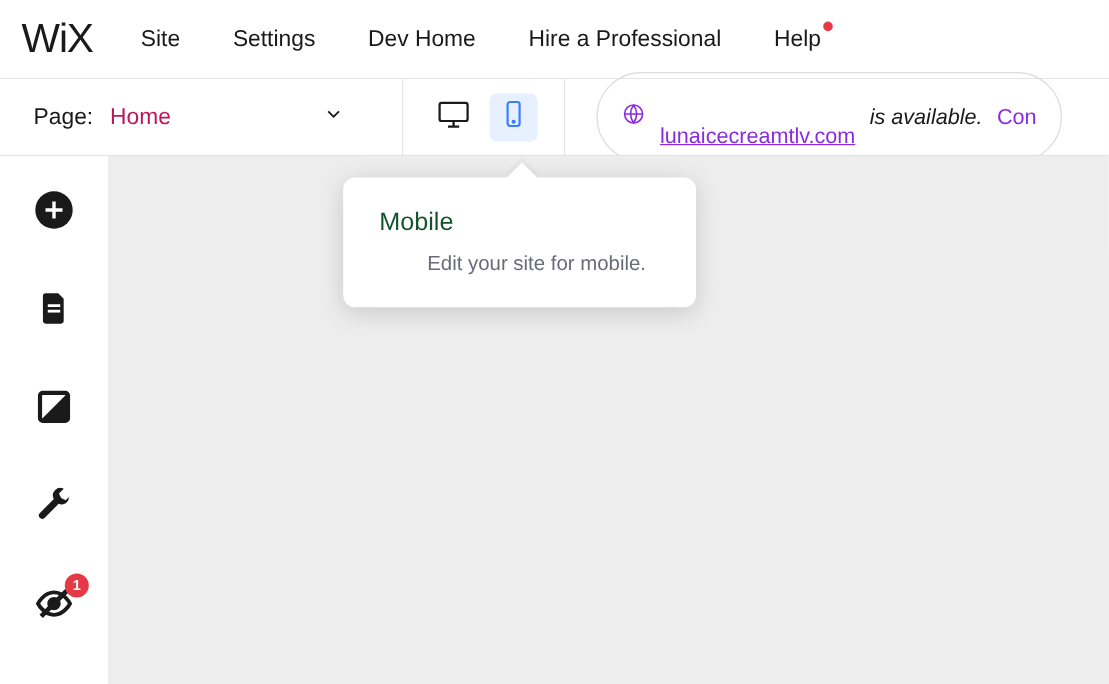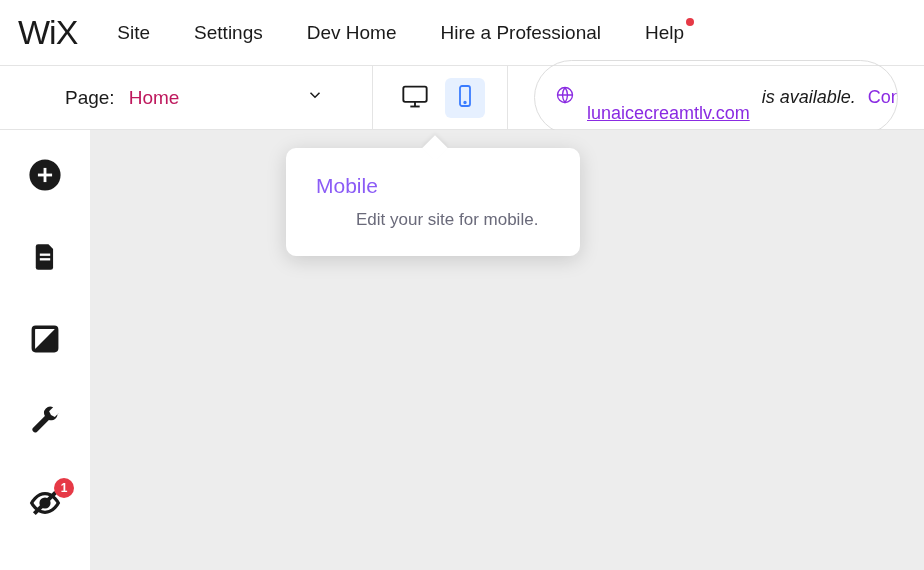--- a/index.html
+++ b/index.html
@@ -50,21 +50,20 @@
       background: #fff;
     }
     .page-selector {
       display: flex;
       align-items: center;
       gap: 14px;
       padding: 0 28px;
       font-size: 19px;
       width: 335px;
       height: 100%;
-      margin-left: 37px;
     }
     .page-label { color: #1a1a1a; }
     .page-value { color: #be185d; flex: 0 0 auto; }
     .chevron { margin-left: auto; margin-right: 20px; }
     .device-switch {
       display: flex;
       align-items: center;
       gap: 10px;
       padding: 0 22px;
       height: 100%;
@@ -161,21 +160,21 @@
       left: 140px;
       width: 18px;
       height: 18px;
       background: #fff;
       transform: rotate(45deg);
       box-shadow: -2px -2px 4px rgba(0,0,0,0.05);
     }
     .tooltip-title {
       font-size: 21px;
       font-weight: 500;
-      color: #8b5cf6;
+      color: #14532d;
       margin-bottom: 12px;
     }
     .tooltip-body {
       font-size: 17px;
       color: #6a6a7a;
       margin-left: 40px;
     }
   </style>
 </head>
 <body>

